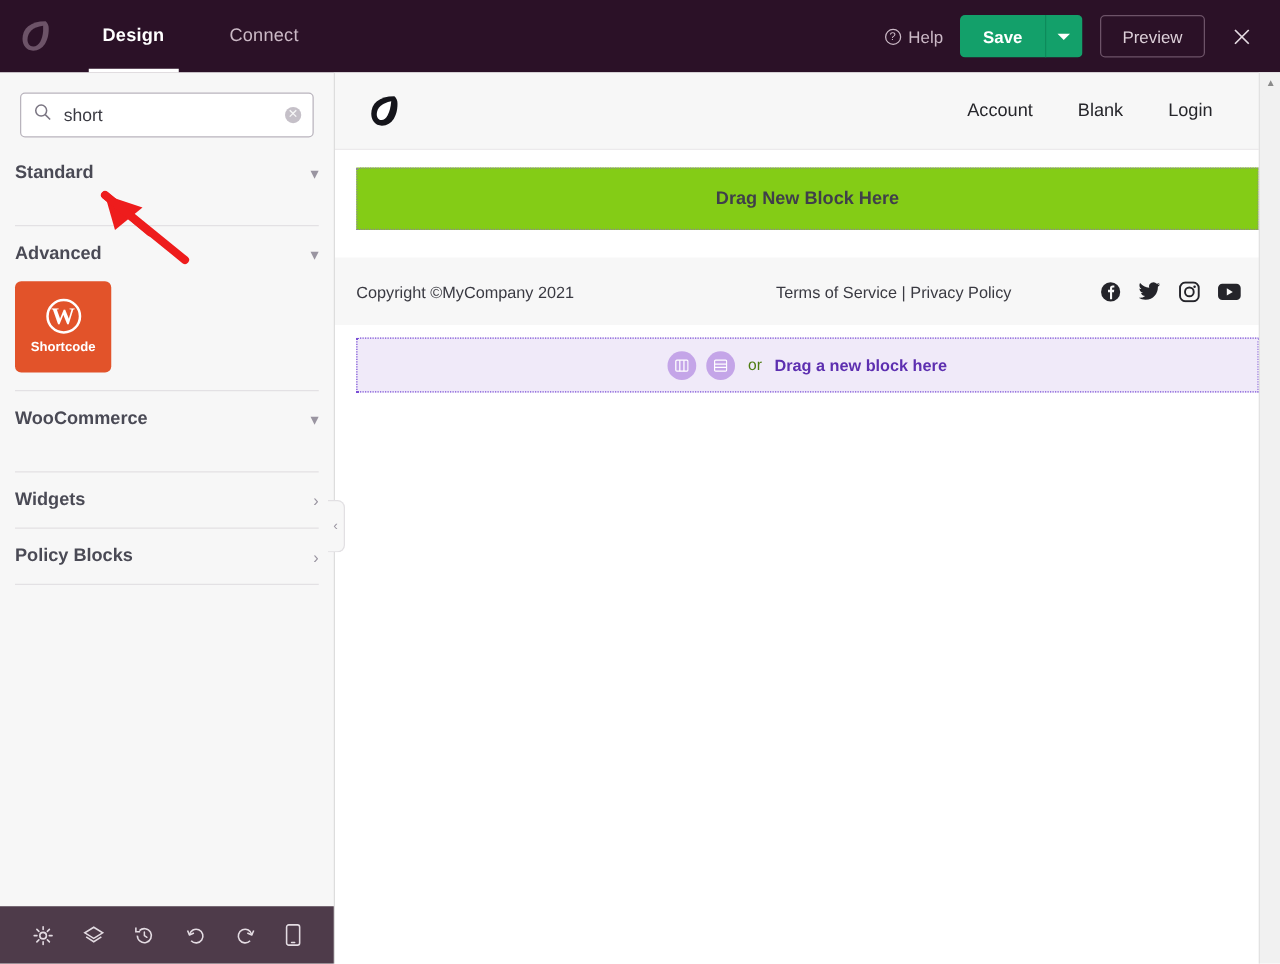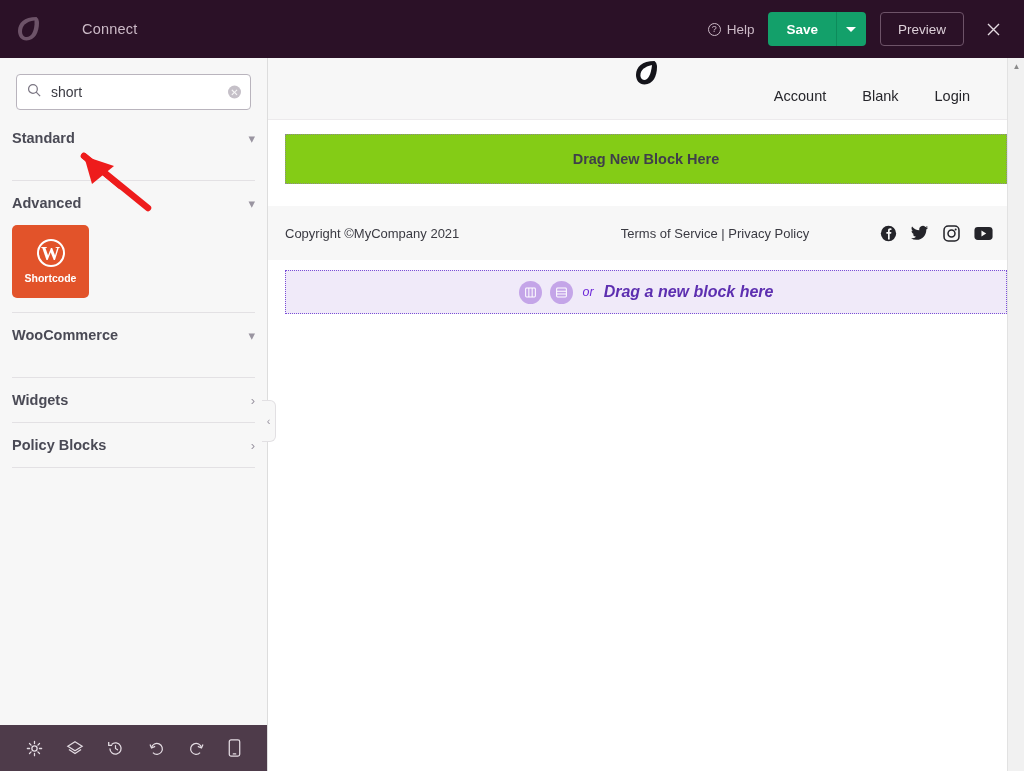--- a/index.html
+++ b/index.html
@@ -151,21 +151,20 @@
 
   
   .canvas {
     position: absolute; top: 58px; left: 268px; width: 756px; height: 713px;
     background: #ffffff; overflow: hidden;
   }
   .site-header {
     height: 62px; background: #f7f7f7;
     display: flex; align-items: center; padding: 0 26px;
     border-bottom: 1px solid #eceaec;
-    flex-direction: column;
   }
   .site-nav { margin-left: auto; display: flex; gap: 36px; padding-right: 28px; }
   .site-nav a {
     color: #26262b; font-size: 14.5px; text-decoration: none; cursor: pointer;
   }
   .dropzone-wrap { padding: 14px 17px 0 17px; }
   .dropzone {
     height: 50px; background: #84cc16; border: 1px dotted #8f8b93;
     display: flex; align-items: center; justify-content: center;
     color: #3f3f4a; font-size: 14.5px; font-weight: bold; cursor: pointer;
@@ -184,22 +183,22 @@
   .newblock-wrap { padding: 10px 17px 0 17px; }
   .newblock {
     height: 44px; background: #f0eaf9; border: 1px dotted #7a4fd6;
     display: flex; align-items: center; justify-content: center; gap: 8px;
   }
   .circle-btn {
     width: 23px; height: 23px; border-radius: 50%; background: #c4a5e8;
     display: flex; align-items: center; justify-content: center;
     color: #fff; cursor: pointer;
   }
-  .or-text { font-size: 12.5px; font-style: italic; color: #6d28d9; margin: 0 2px; }
-  .drag-text { font-size: 16px; font-weight: bold; color: #5d2fb0; cursor: pointer; font-style: italic; }
+  .or-text { font-size: 12.5px; color: #4d7c0f; margin: 0 2px; }
+  .drag-text { font-size: 13px; font-weight: bold; color: #5d2fb0; cursor: pointer; }
 
   
   .scrollbar {
     position: absolute; top: 58px; right: 0; width: 17px; height: 713px;
     background: #f1f1f1; border-left: 1px solid #e2e2e2;
   }
   .scroll-arrow {
     width: 17px; height: 17px; display: flex; align-items: center; justify-content: center;
     color: #8a8a8a; font-size: 8px; cursor: pointer;
   }
@@ -217,20 +216,23 @@
 <div class="app">
 
   <div class="topbar">
     <div class="brand-logo">
       <svg class="leaf" width="26" height="28" viewBox="0 0 26 28">
         <path d="M21.5 2C9 2 3 8 3 16c0 5 3 9.5 8.5 9.5C20 25.5 24 17 24 8c0-2.5-.8-4.6-2.5-6z" fill="#6d5368"></path>
         <path d="M19.5 5.5C11 6.5 7 11 7 16.5c0 3 1.6 5.6 4.6 5.6 4.6 0 7.4-5.6 7.9-12.6z" fill="#2b1127"></path>
       </svg>
     </div>
     <div class="topnav">
+      <div class="topnav-item active">
+        <span>Design</span>
+      </div>
       <div class="topnav-item">
         <span>Connect</span>
       </div>
     </div>
 
     <div class="topbar-right">
       <div class="help-btn">
         <span class="help-circle">?</span>
         <span>Help</span>
       </div>

